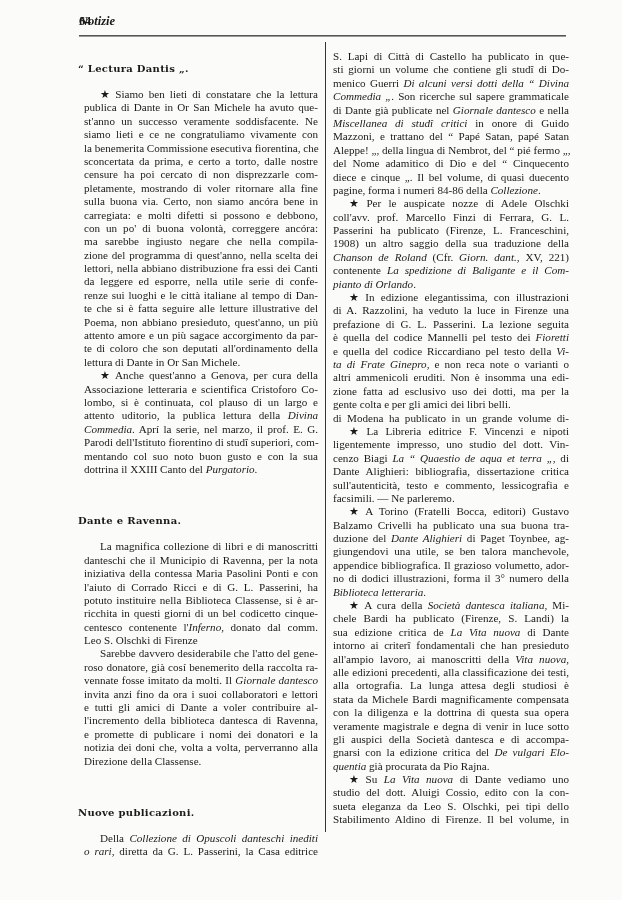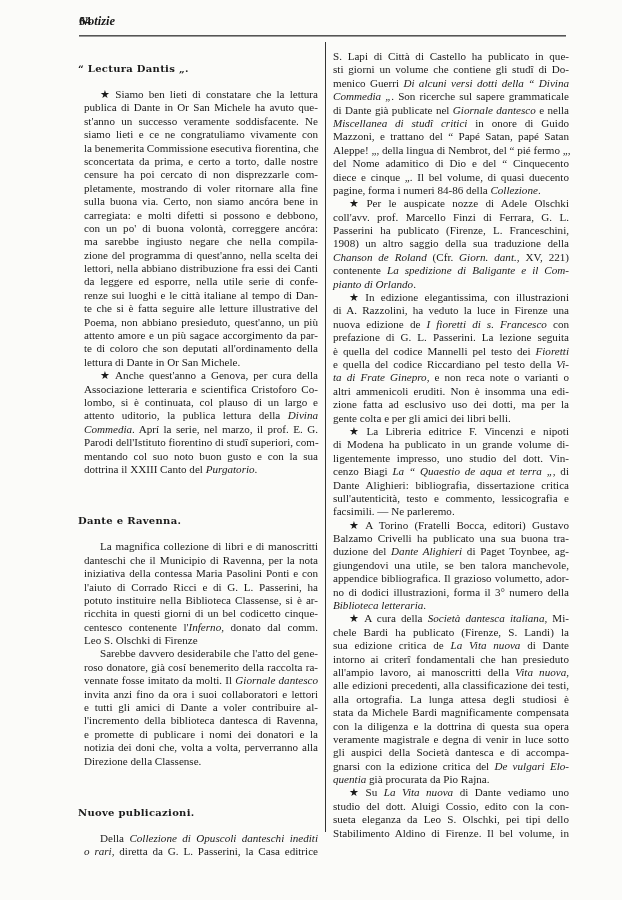--- a/index.html
+++ b/index.html
@@ -125,30 +125,29 @@
       <div class="line last"><span>pagine, forma i numeri 84-86 della </span><i>Collezione</i><span>.</span></div>
       <div class="line indent"><span class="star">★</span><span>Per le auspicate nozze di Adele Olschki</span></div>
       <div class="line"><span>coll'avv. prof. Marcello Finzi di Ferrara, G. L.</span></div>
       <div class="line"><span>Passerini ha publicato (Firenze, L. Franceschini,</span></div>
       <div class="line"><span>1908) un altro saggio della sua traduzione della</span></div>
       <div class="line"><i>Chanson de Roland</i><span> (Cfr. </span><i>Giorn. dant.</i><span>, XV, 221)</span></div>
       <div class="line"><span>contenente </span><i>La spedizione di Baligante e il Com-</i></div>
       <div class="line last"><i>pianto di Orlando</i><span>.</span></div>
       <div class="line indent"><span class="star">★</span><span>In edizione elegantissima, con illustrazioni</span></div>
       <div class="line"><span>di A. Razzolini, ha veduto la luce in Firenze una</span></div>
-      <div class="line"><span>nuova edizione de </span><i>I fioretti di s. Francesco</i><span> con</span></div>
       <div class="line"><span>prefazione di G. L. Passerini. La lezione seguita</span></div>
       <div class="line"><span>è quella del codice Mannelli pel testo dei </span><i>Fioretti</i></div>
       <div class="line"><span>e quella del codice Riccardiano pel testo della </span><i>Vi-</i></div>
       <div class="line"><i>ta di Frate Ginepro</i><span>, e non reca note o varianti o</span></div>
       <div class="line"><span>altri ammenicoli eruditi. Non è insomma una edi-</span></div>
       <div class="line"><span>zione fatta ad esclusivo uso dei dotti, ma per la</span></div>
       <div class="line last"><span>gente colta e per gli amici dei libri belli.</span></div>
+      <div class="line"><span>di Modena ha publicato in un grande volume di-</span></div>
       <div class="line indent"><span class="star">★</span><span>La Libreria editrice F. Vincenzi e nipoti</span></div>
-      <div class="line"><span>di Modena ha publicato in un grande volume di-</span></div>
       <div class="line"><span>ligentemente impresso, uno studio del dott. Vin-</span></div>
       <div class="line"><span>cenzo Biagi </span><i>La “ Quaestio de aqua et terra „</i><span>, di</span></div>
       <div class="line"><span>Dante Alighieri: bibliografia, dissertazione critica</span></div>
       <div class="line"><span>sull'autenticità, testo e commento, lessicografia e</span></div>
       <div class="line last"><span>facsimili. — Ne parleremo.</span></div>
       <div class="line indent"><span class="star">★</span><span>A Torino (Fratelli Bocca, editori) Gustavo</span></div>
       <div class="line"><span>Balzamo Crivelli ha publicato una sua buona tra-</span></div>
       <div class="line"><span>duzione del </span><i>Dante Alighieri</i><span> di Paget Toynbee, ag-</span></div>
       <div class="line"><span>giungendovi una utile, se ben talora manchevole,</span></div>
       <div class="line"><span>appendice bibliografica. Il grazioso volumetto, ador-</span></div>

